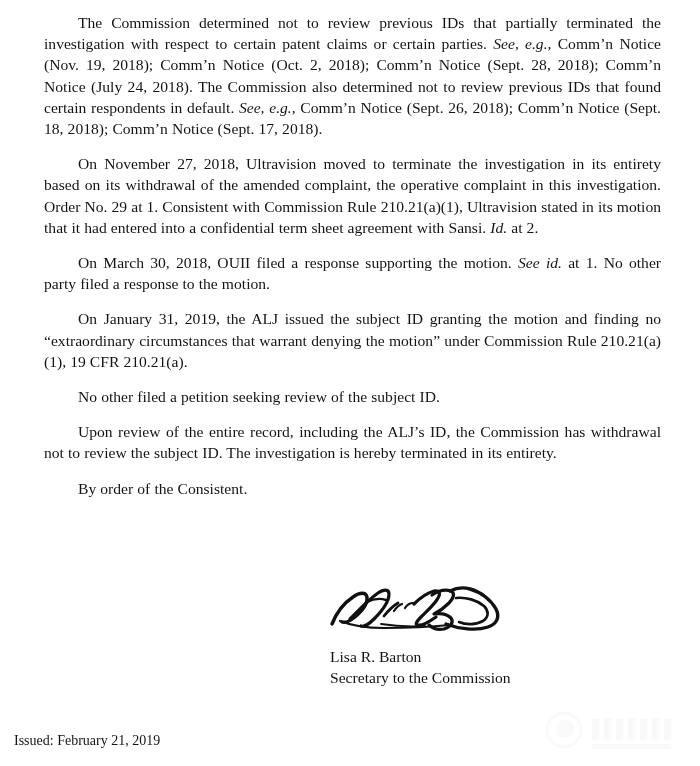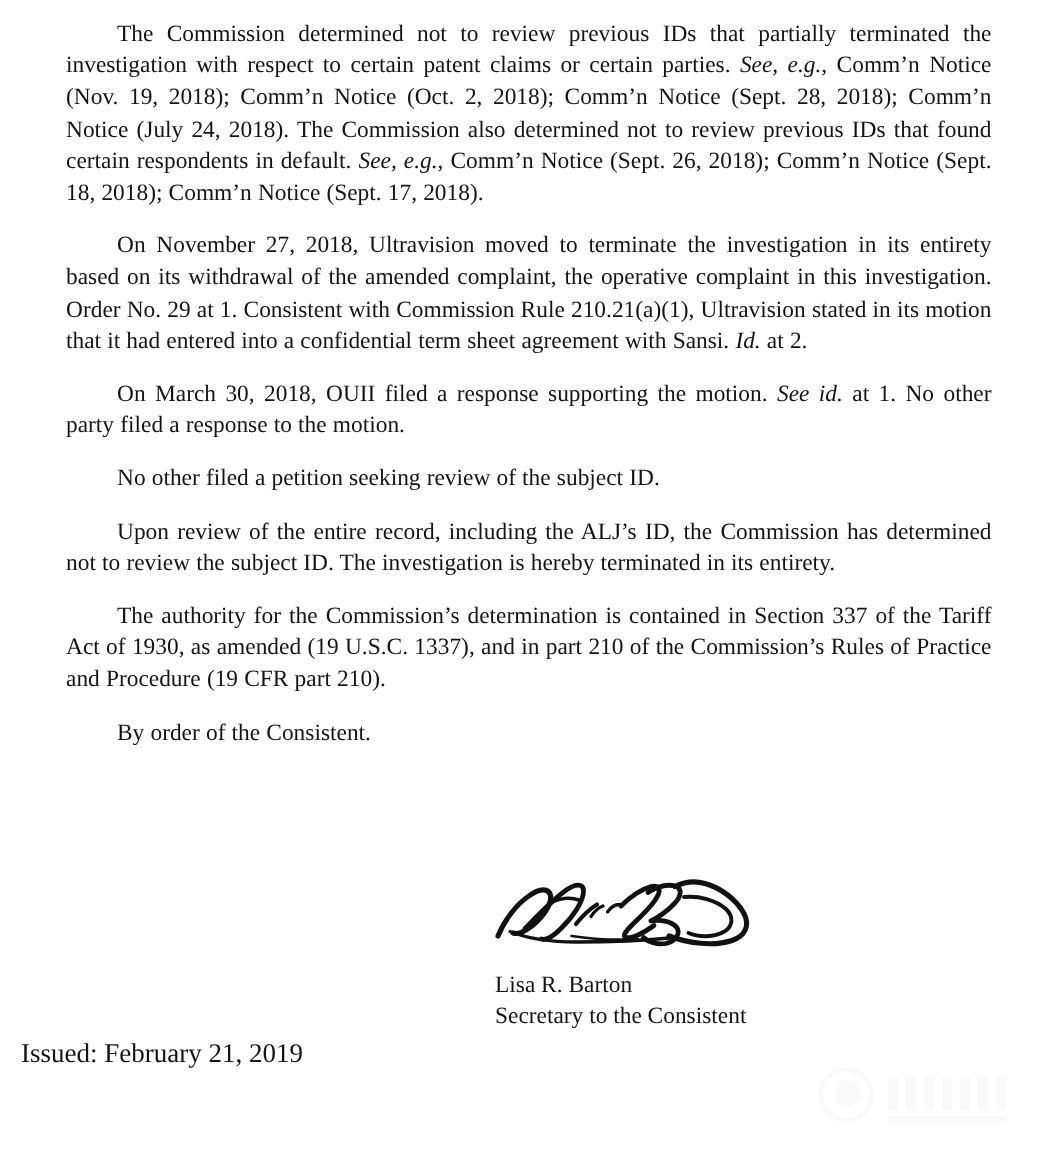--- a/index.html
+++ b/index.html
@@ -64,22 +64,22 @@
     white-space: nowrap;
   }
   .sig-names-wrap {
     margin-top: 6px;
     margin-left: 0px;
   }
 
   .issued-line {
     position: absolute;
     left: 14px;
-    top: 692px;
-    font-size: 18px;
+    top: 730px;
+    font-size: 14px;
     line-height: 21.2px;
     color: #141414;
     white-space: nowrap;
     text-align: center;
   }
 
   .watermark {
     position: absolute;
     right: 10px;
     bottom: 12px;
@@ -91,23 +91,23 @@
 </style>
 </head>
 <body>
 
 <div class="page">
 
   <div class="body-text">
     <p class="para"><span>The Commission determined not to review previous IDs that partially terminated the investigation with respect to certain patent claims or certain parties.  </span><span class="ital">See, e.g.</span><span>, Comm’n Notice (Nov. 19, 2018); Comm’n Notice (Oct. 2, 2018); Comm’n Notice (Sept. 28, 2018); Comm’n Notice (July 24, 2018).  The Commission also determined not to review previous IDs that found certain respondents in default.  </span><span class="ital">See, e.g.</span><span>, Comm’n Notice (Sept. 26, 2018); Comm’n Notice (Sept. 18, 2018); Comm’n Notice (Sept. 17, 2018).</span></p>
     <p class="para"><span>On November 27, 2018, Ultravision moved to terminate the investigation in its entirety based on its withdrawal of the amended complaint, the operative complaint in this investigation.  Order No. 29 at 1.  Consistent with Commission Rule 210.21(a)(1), Ultravision stated in its motion that it had entered into a confidential term sheet agreement with Sansi.  </span><span class="ital">Id.</span><span> at 2.</span></p>
     <p class="para"><span>On March 30, 2018, OUII filed a response supporting the motion.  </span><span class="ital">See id.</span><span> at 1.  No other party filed a response to the motion.</span></p>
+    <p class="para"><span>On January 31, 2019, the ALJ issued the subject ID granting the motion and finding no “extraordinary circumstances that warrant denying the motion” under Commission Rule 210.21(a)(1), 19 CFR 210.21(a).</span></p>
     <p class="para"><span>No other filed a petition seeking review of the subject ID.</span></p>
-    <p class="para"><span>Upon review of the entire record, including the ALJ’s ID, the Commission has determined not to review the subject ID.  The investigation is hereby terminated in its entirety.</span></p>
-    <p class="para"><span>The authority for the Commission’s determination is contained in Section 337 of the Tariff Act of 1930, as amended (19 U.S.C. 1337), and in part 210 of the Commission’s Rules of Practice and Procedure (19 CFR part 210).</span></p>
+    <p class="para"><span>Upon review of the entire record, including the ALJ’s ID, the Commission has withdrawal not to review the subject ID.  The investigation is hereby terminated in its entirety.</span></p>
     <p class="para"><span>By order of the Consistent.</span></p>
   </div>
 
   <div class="sig-block">
     <svg class="signature-mark" viewBox="0 0 190 62" aria-hidden="true">
       <g fill="none" stroke="#111111" stroke-linecap="round" stroke-linejoin="round">
         <path d="M6 46 C10 36 18 25 27 19 C34 14 40 14 41 19 C42 25 36 33 29 39 C24 43 19 45 16 44" stroke-width="3.4"></path>
         <path d="M24 41 C32 33 42 22 52 15 C58 11 63 11 63 16 C63 23 56 33 48 41 C43 46 38 49 35 48" stroke-width="3.2"></path>
         <path d="M41 24 C47 21 54 20 60 22" stroke-width="2.4"></path>
         <path d="M58 38 C62 33 67 28 72 25" stroke-width="2.8"></path>
@@ -116,21 +116,21 @@
         <path d="M88 26 C94 20 101 15 108 13 C113 12 115 15 112 20 C109 26 101 33 95 39 C91 43 89 46 91 47 C95 48 103 44 110 39" stroke-width="3.2"></path>
         <path d="M106 17 C112 13 119 11 125 13 C129 15 128 20 123 25 C118 30 112 34 108 36 C114 35 121 36 125 40 C128 44 125 49 118 51 C112 52 106 50 103 47" stroke-width="3.2"></path>
         <path d="M124 13 C130 10 137 9 144 11 C155 14 165 22 170 31 C174 39 171 46 162 49 C150 53 133 51 120 46" stroke-width="3.4"></path>
         <path d="M130 20 C140 19 151 22 158 28 C163 33 163 39 157 43 C150 47 140 47 133 44" stroke-width="2.6"></path>
         <path d="M14 43 C24 47 40 50 58 50 C80 50 104 49 124 47" stroke-width="2.2"></path>
         <path d="M55 46 C68 48 84 49 99 48" stroke-width="1.8"></path>
       </g>
     </svg>
     <div class="sig-names-wrap">
       <div class="sig-name">Lisa R. Barton</div>
-      <div class="sig-name">Secretary to the Consistent</div>
+      <div class="sig-name">Secretary to the Commission</div>
     </div>
   </div>
 
   <div class="issued-line">Issued: February 21, 2019</div>
 
   <svg class="watermark" viewBox="0 0 150 46" aria-hidden="true">
     <g fill="#000000">
       <circle cx="24" cy="22" r="17" fill="none" stroke="#000000" stroke-width="3"></circle>
       <path d="M18 14 C24 10 32 12 34 18 C36 24 30 30 24 30 C19 30 16 26 17 22Z"></path>
       <rect x="52" y="10" width="7" height="22"></rect>

